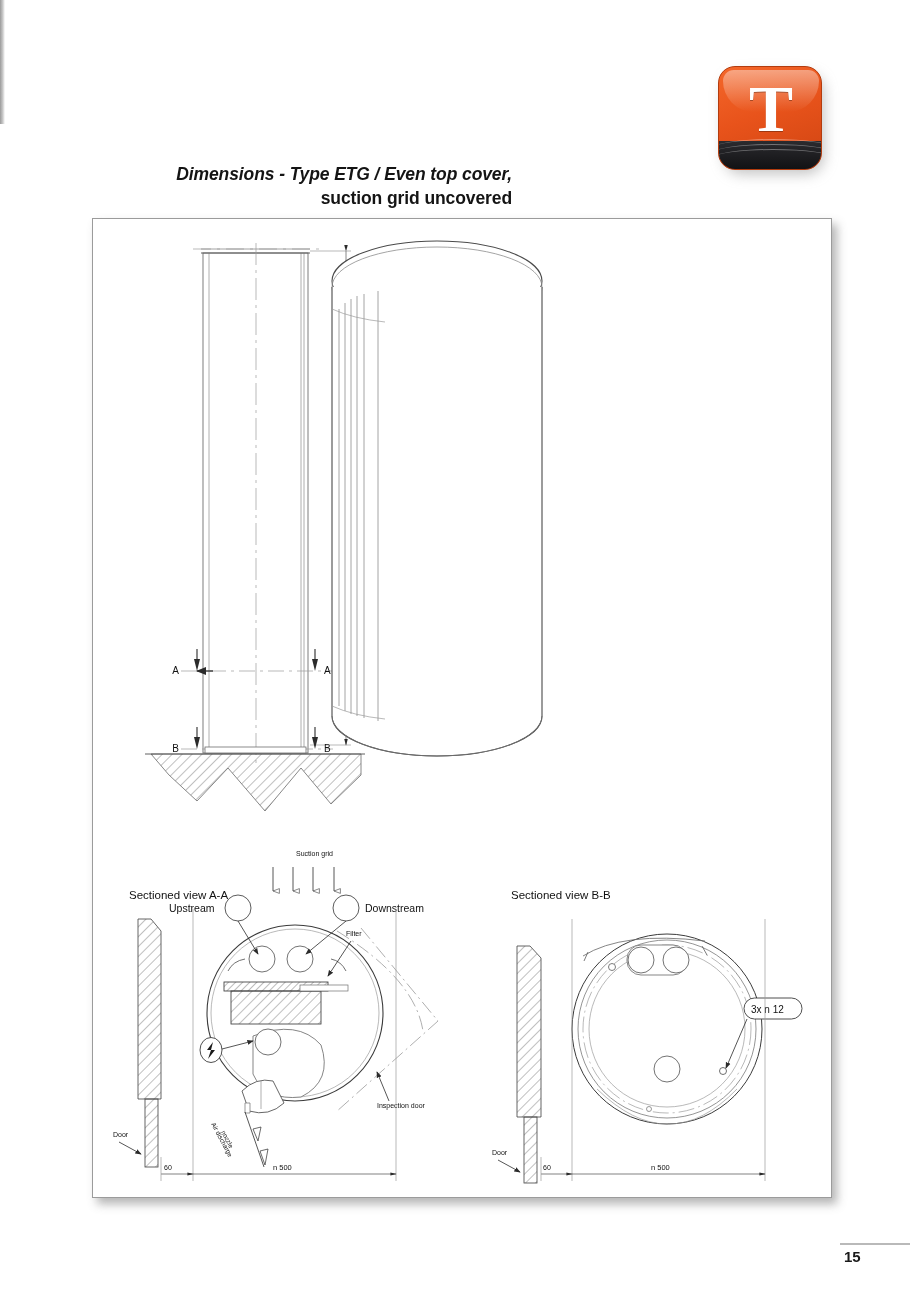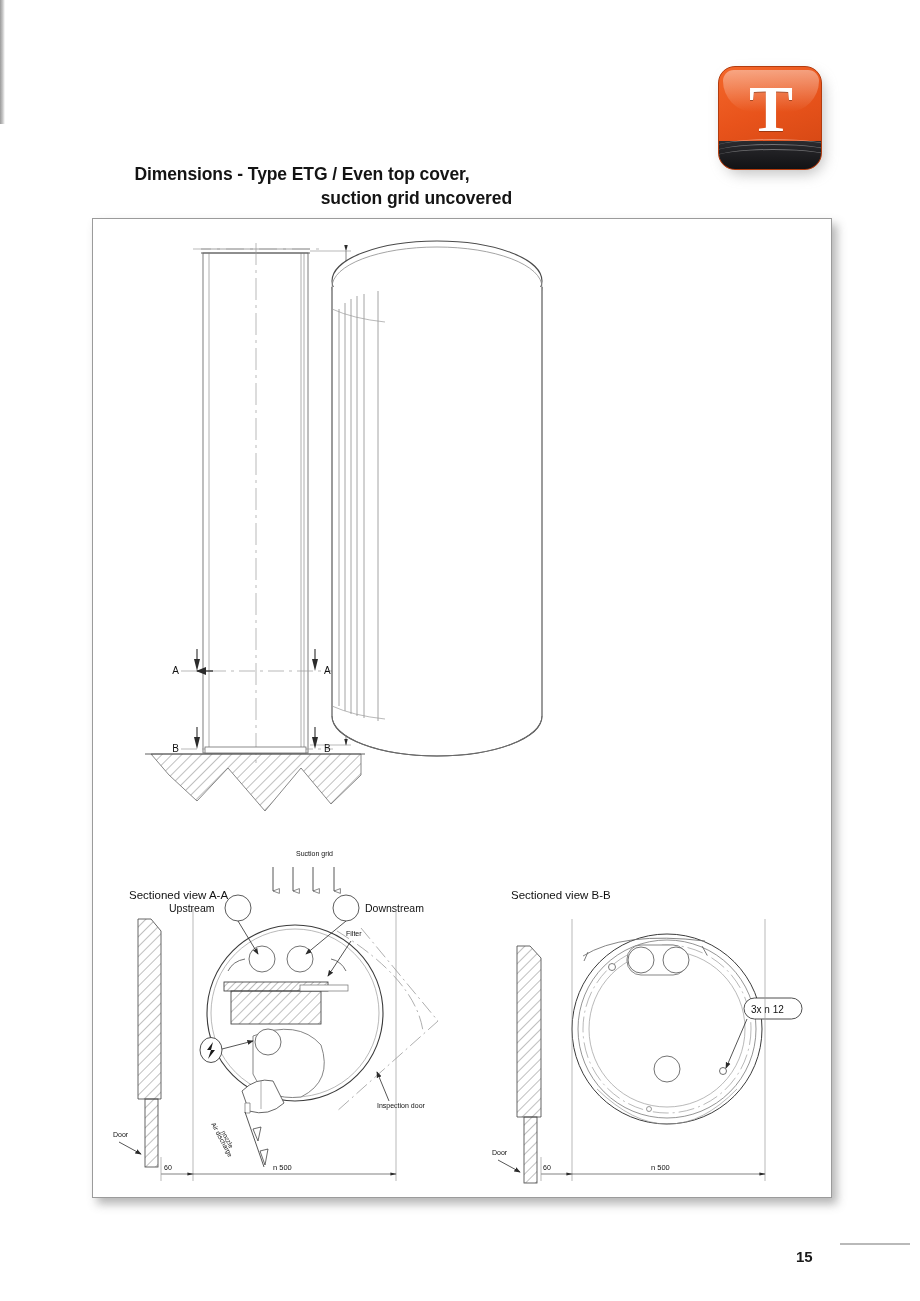--- a/index.html
+++ b/index.html
@@ -55,38 +55,38 @@
   .logo-base .w1 { top: -2px; }
   .logo-base .w2 { top: 3px; }
   .logo-base .w3 { top: 8px; }
 
   
   .heading {
     position: absolute; left: 92px; top: 162px; width: 420px;
     font-size: 17.5px; font-weight: bold; color: #141414;
     line-height: 1.38; letter-spacing: -0.1px;
   }
-  .heading .l1 { display: block; text-align: center; }
+  .heading .l1 { display: block; text-align: right; font-style: italic; }
   .heading .l2 { display: block; text-align: right; padding-left: 34px; }
 
   
   .frame {
     position: absolute; left: 92px; top: 218px; width: 740px; height: 980px;
     background: #fff; border: 1px solid #9b9b9b;
     box-shadow: 5px 6px 9px rgba(90,90,90,.45);
   }
   .dwg { position: absolute; inset: 0; }
   .dwg svg { display: block; }
 
   .rule {
     position: absolute; left: 840px; top: 1243px; width: 70px; height: 2px;
     background: #b9b9b9;
   }
   .pageno {
-    position: absolute; left: 796px; top: 1248px;
+    position: absolute; left: 844px; top: 1248px;
     font-size: 15px; font-weight: bold; color: #1a1a1a;
   }
 </style>
 </head>
 <body>
 
 <div class="page">
 
   <div class="edge-strip"></div>
 

